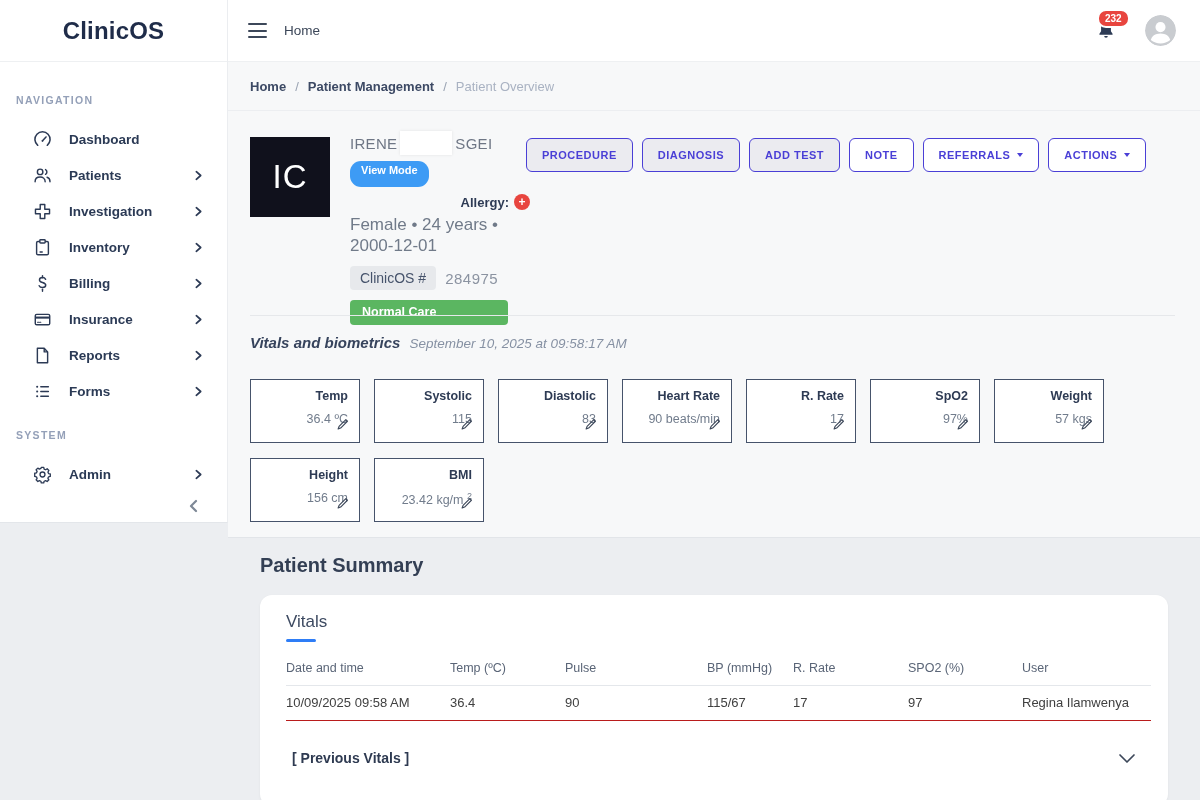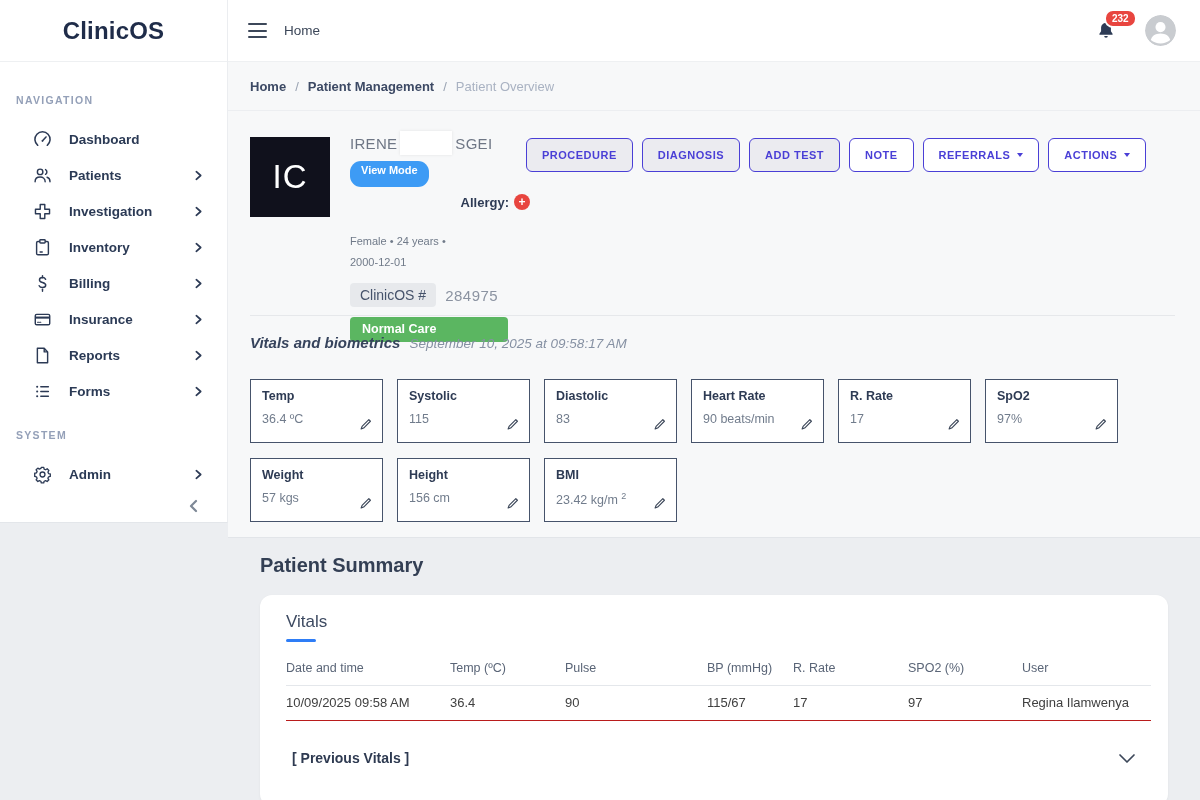--- a/index.html
+++ b/index.html
@@ -41,21 +41,21 @@
     background:#fff; border-bottom:1px solid #eef0f2;
     display:flex; align-items:center; padding:0 24px 0 20px;
   }
   .hamburger { width:19px; height:15px; display:flex; flex-direction:column; justify-content:space-between; cursor:pointer; }
   .hamburger span { display:block; height:2px; background:#3c4759; border-radius:1px; }
   .topbar-home { margin-left:17px; font-size:13.5px; color:#3c4759; cursor:pointer; }
   .topbar-spacer { flex:1; }
   .notif { position:relative; margin-right:29px; cursor:pointer; }
   .notif svg { width:20px; height:20px; display:block; }
   .notif-badge {
-    position:absolute; top:-12px; left:8px;
+    position:absolute; top:-12px; left:1px;
     background:var(--badge-red,#e8453f); color:#fff; font-size:10px; font-weight:700;
     padding:2px 6px; border-radius:9px; border:2px solid #fff; line-height:1.1;
   }
   .avatar { width:31px; height:31px; border-radius:50%; overflow:hidden; cursor:pointer; }
   .avatar svg { display:block; }
 
   
   .breadcrumb-band {
     position:absolute; left:228px; top:62px; width:972px; height:49px;
     background:#f7f8f9; border-bottom:1px solid #eceef1;
@@ -81,21 +81,21 @@
   .mode-badge {
     display:inline-block; margin-top:6px; background:var(--badge-blue,#3d9bf5); color:#fff;
     font-size:11px; font-weight:700; padding:3px 11px 11px; border-radius:11px; cursor:pointer;
   }
   .allergy-row { margin-top:7px; display:flex; align-items:center; font-size:13px; font-weight:700; color:#2e3b55;justify-content:flex-end; }
   .allergy-add {
     width:16px; height:16px; border-radius:50%; background:var(--badge-red,#e8453f); color:#fff;
     font-size:12px; font-weight:700; display:flex; align-items:center; justify-content:center;
     margin-left:5px; cursor:pointer; line-height:1;
   }
-  .demo { margin-top:21px; font-size:11px; color:#707a89; line-height:21px; }
+  .demo { margin-top:4px; font-size:17px; color:#707a89; line-height:21px; }
   .id-row { margin-top:10px; display:flex; align-items:center; }
   .id-pill { background:#e7e9ec; border-radius:4px; padding:4px 10px; font-size:14px; color:#46536b; }
   .id-value { margin-left:9px; font-size:15px; color:#8b93a1; letter-spacing:0.5px; }
   .care-badge {
     margin-top:10px; width:158px; background:var(--badge-green,#5bb661); border-radius:4px;
     color:#fff; font-size:12.5px; font-weight:600; padding:5px 0 6px 12px;
   }
   .actions-row { position:absolute; left:298px; top:27px; display:flex; gap:9px; }
   .act-btn {
     height:33px; border:1px solid var(--accent-indigo,#4a3fd6); border-radius:6px; background:#fff;
@@ -103,21 +103,21 @@
     padding:16px 15px; display:flex; align-items:center; font-family:inherit; cursor:pointer;
   }
   .act-btn.tinted { background:#ebebf0; }
   .caret { width:0; height:0; border-left:3.5px solid transparent; border-right:3.5px solid transparent; border-top:4px solid currentColor; margin-left:7px; }
 
   .divider1 { position:absolute; left:22px; top:204px; width:925px; height:1px; background:#e6e8eb; }
   .vitals-head { position:absolute; left:22px; top:223px; font-size:15px; font-weight:700; color:#36435c;font-style:italic; }
   .vitals-head .ts { font-weight:400; font-size:13.5px; color:#8691a3; margin-left:5px; }
 
   .cards { position:absolute; left:22px; top:268px; width:880px; display:flex; flex-wrap:wrap; gap:15px 14px; }
-  .vcard { width:133px; height:64px; border:1px solid #46536b; background:#fff; position:relative; padding:9px 11px; }
+  .vcard { width:110px; height:64px; border:1px solid #46536b; background:#fff; position:relative; padding:9px 11px;text-align:right; }
   .vlabel { font-size:12.5px; font-weight:600; color:#2e3b54; }
   .vvalue { margin-top:9px; font-size:12.5px; color:#717c8c; }
   .vvalue sup { font-size:9px; }
   .edit-icon { position:absolute; right:10px; bottom:11px; width:13px; height:13px; color:#3c4759; cursor:pointer; }
   .edit-icon svg { width:100%; height:100%; display:block; }
 
   
   .summary-title { position:absolute; left:260px; top:554px; font-size:20px; font-weight:700; color:#333f54; }
   .summary-card {
     position:absolute; left:260px; top:595px; width:908px; height:211px;

